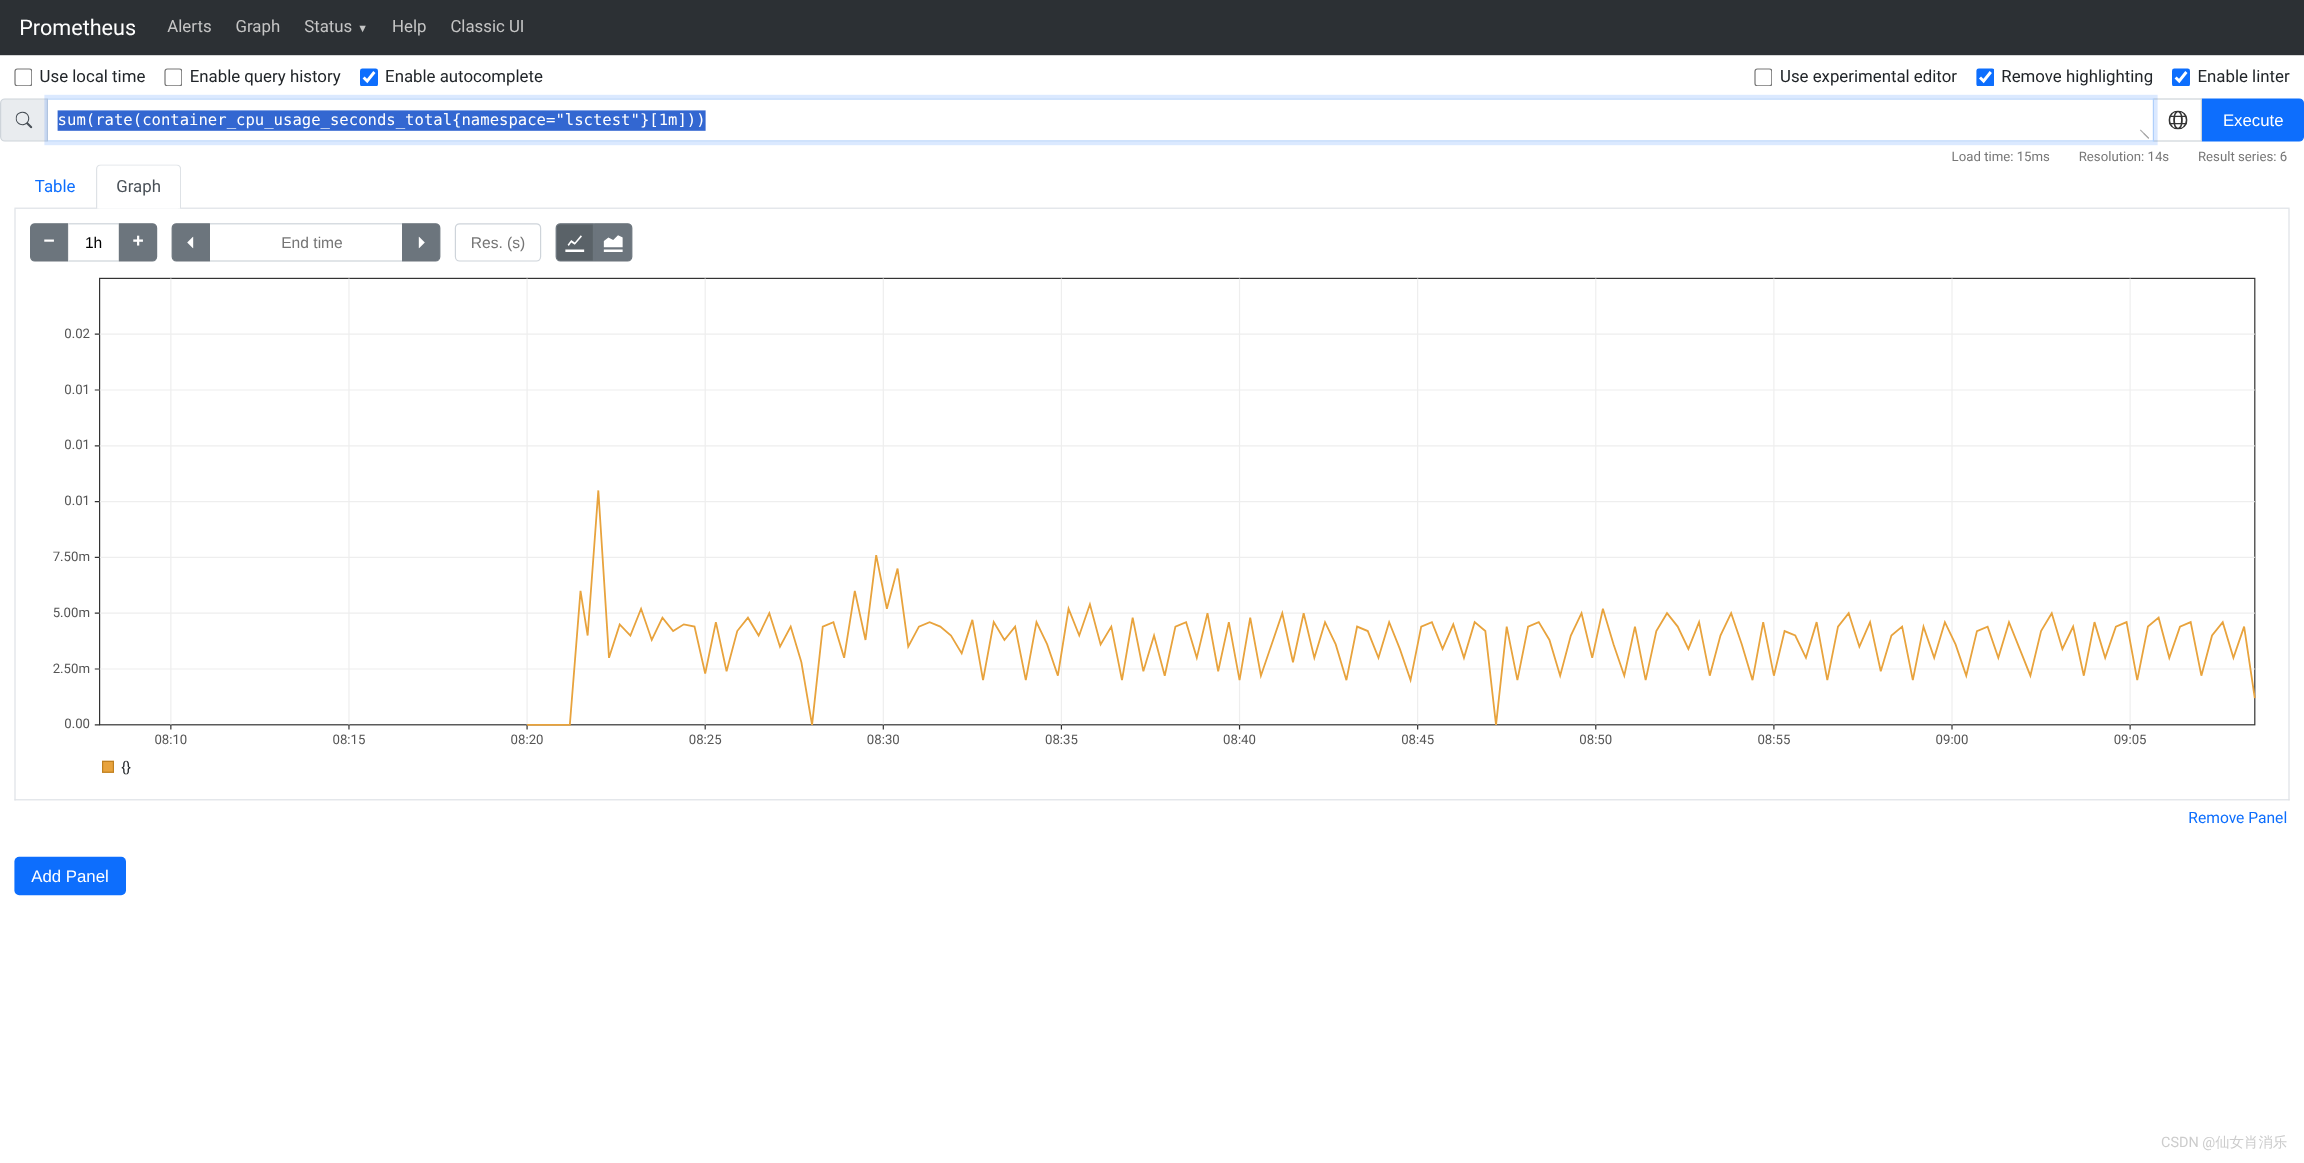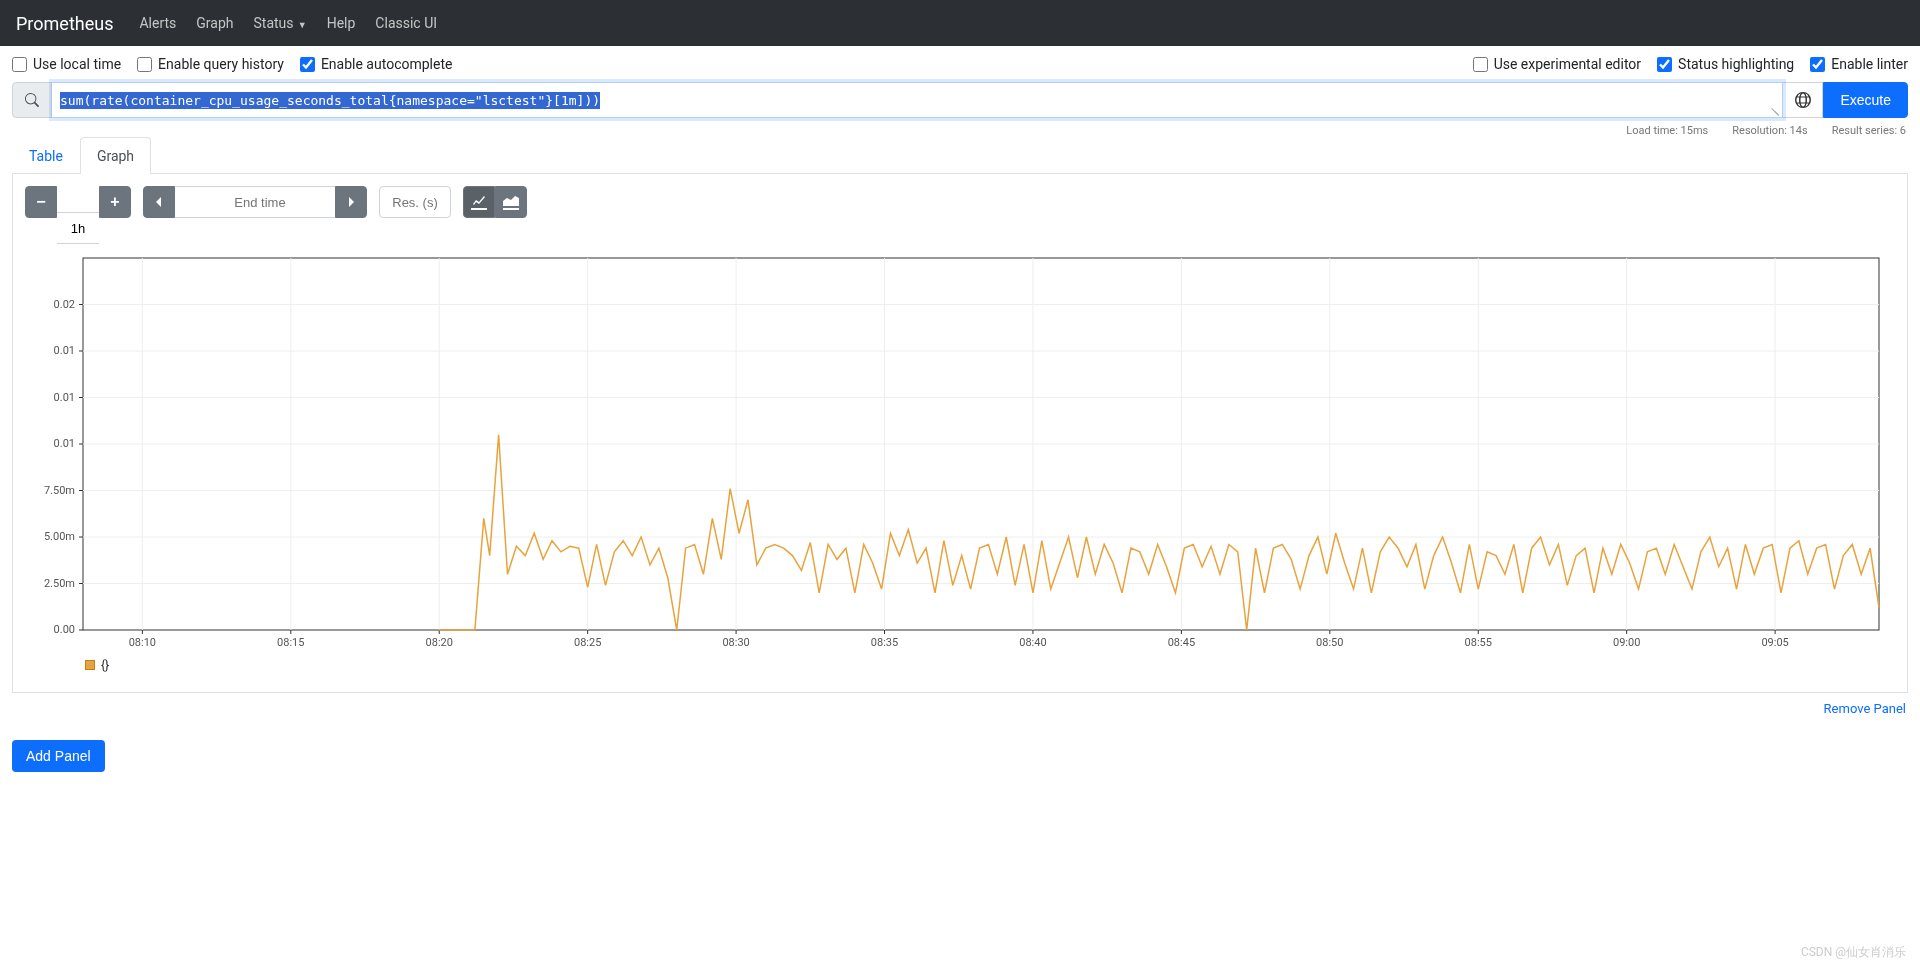--- a/index.html
+++ b/index.html
@@ -6,21 +6,21 @@
 body { font-family: -apple-system, BlinkMacSystemFont, "Segoe UI", Roboto, sans-serif; font-size: 14px; color: #212529; background: #fff; }
 .navbar { background: #2c3034; height: 46px; display: flex; align-items: center; padding: 0 16px; }
 .navbar-brand { color: #fff; font-size: 18px; margin-right: 16px; }
 .nav-link { color: #c5c5c5; padding: 8px 10px; font-size: 14px; cursor: pointer; }
 .nav-link .caret { font-size: 9px; margin-left: 2px; }
 .options-row { display: flex; align-items: center; padding: 10px 12px; justify-content: space-between; }
 .options-left, .options-right { display: flex; align-items: center; gap: 16px; }
 .checkbox-wrap { display: flex; align-items: center; gap: 6px; cursor: pointer; justify-content: flex-end; }
 .checkbox-wrap input { width: 15px; height: 15px; }
 .checkbox-wrap input.blue { accent-color: #0d6efd; }
-.query-row { display: flex; align-items: stretch; padding: 0 12px; gap: 0; }
+.query-row { display: flex; align-items: stretch; padding: 0 0; gap: 0; }
 .search-icon-box { width: 40px; border: 1px solid #ced4da; border-radius: 4px 0 0 4px; display: flex; align-items: center; justify-content: center; background: #e9ecef; color: #495057; }
 .query-input-wrap { flex: 1; border: 1px solid #b0cffb; border-left: none; border-radius: 0; display: flex; align-items: center; padding: 4px 8px; box-shadow: 0 0 0 3px rgba(13,110,253,.15); min-height: 36px; position: relative; }
 .query-input { border: none; outline: none; width: 100%; font-family: Menlo, Monaco, Consolas, monospace; font-size: 13px; }
 .query-input-highlight { background: #3367d1; color: #fff; padding: 1px 0; }
 .resize-handle { position: absolute; right: 3px; bottom: 2px; width: 10px; height: 10px; }
 .resize-handle::before, .resize-handle::after { content: ''; position: absolute; background: #aaa; }
 .resize-handle::before { width: 1px; height: 6px; right: 0; bottom: 0; transform: rotate(-45deg); transform-origin: bottom right; }
 .resize-handle::after { width: 1px; height: 10px; right: 0; bottom: 0; transform: rotate(-45deg); transform-origin: bottom right; }
 .globe-box { width: 40px; border: 1px solid #ced4da; border-left: none; display: flex; align-items: center; justify-content: center; background: #fff; }
 .execute-btn { background: #0d6efd; color: #fff; border: 1px solid #0d6efd; padding: 0 16px; border-radius: 0 4px 4px 0; cursor: pointer; font-size: 14px; }
@@ -31,21 +31,21 @@
 .tab.active { border-color: #dee2e6; background: #fff; color: #495057; }
 .tab.inactive { color: #0d6efd; }
 .graph-panel { border: 1px solid #dee2e6; border-top: none; margin: 0 12px; padding: 12px; }
 .controls-row { display: flex; gap: 12px; margin-bottom: 10px; }
 .btn-group { display: flex; }
 .ctrl-btn { background: #6c757d; color: #fff; border: 1px solid #6c757d; width: 32px; height: 32px; display: flex; align-items: center; justify-content: center; cursor: pointer; font-size: 16px; font-weight: bold; }
 .ctrl-btn:first-child { border-radius: 4px 0 0 4px; }
 .ctrl-btn:last-child { border-radius: 0 4px 4px 0; }
 .ctrl-btn.active { background: #5a6268; }
 .ctrl-input { border: 1px solid #ced4da; height: 32px; text-align: center; font-size: 13px; }
-.ctrl-input.range { width: 42px; border-left: none; border-right: none; margin-top: 26px; }
+.ctrl-input.range { width: 42px; border-left: none; border-right: none; }
 .ctrl-input.endtime { width: 160px; border-left: none; border-right: none; color: #6c757d; padding-left: 10px; }
 .ctrl-input.res { width: 72px; border-radius: 4px; color: #6c757d; }
 .chart-icon svg { width: 16px; height: 16px; }
 .chart-area { position: relative; height: 400px; margin: 0 8px; }
 .chart-svg { width: 100%; height: 100%; }
 .y-tick-label { font-size: 11px; fill: #555; text-anchor: end; }
 .x-tick-label { font-size: 11px; fill: #555; text-anchor: middle; }
 .plot-border { fill: none; stroke: #333; stroke-width: 1; }
 .grid-line { stroke: #eee; stroke-width: 1; }
 .tick-line { stroke: #333; stroke-width: 1; }
@@ -85,21 +85,21 @@
         <span>Enable autocomplete</span>
       </label>
   </div>
   <div class="options-right">
     <label class="checkbox-wrap">
         <input type="checkbox" style="">
         <span>Use experimental editor</span>
       </label>
     <label class="checkbox-wrap">
         <input type="checkbox" class="blue" checked="" style="">
-        <span>Status highlighting</span>
+        <span>Remove highlighting</span>
       </label>
     <label class="checkbox-wrap">
         <input type="checkbox" class="blue" checked="" style="">
         <span>Enable linter</span>
       </label>
   </div>
 </div>
 
 <div class="query-row">
   <div class="search-icon-box">

